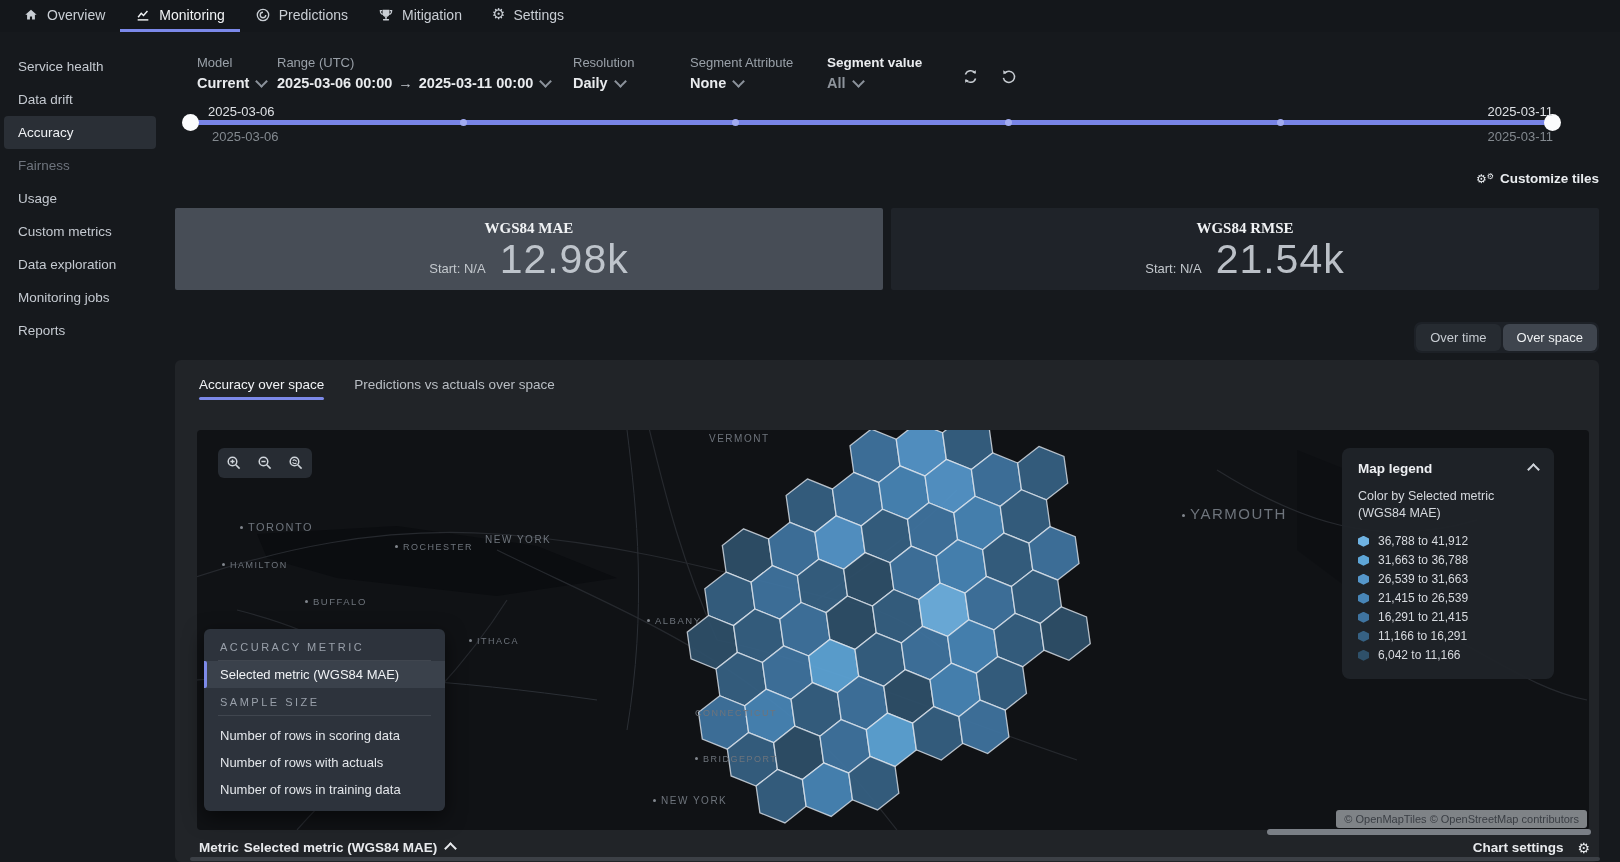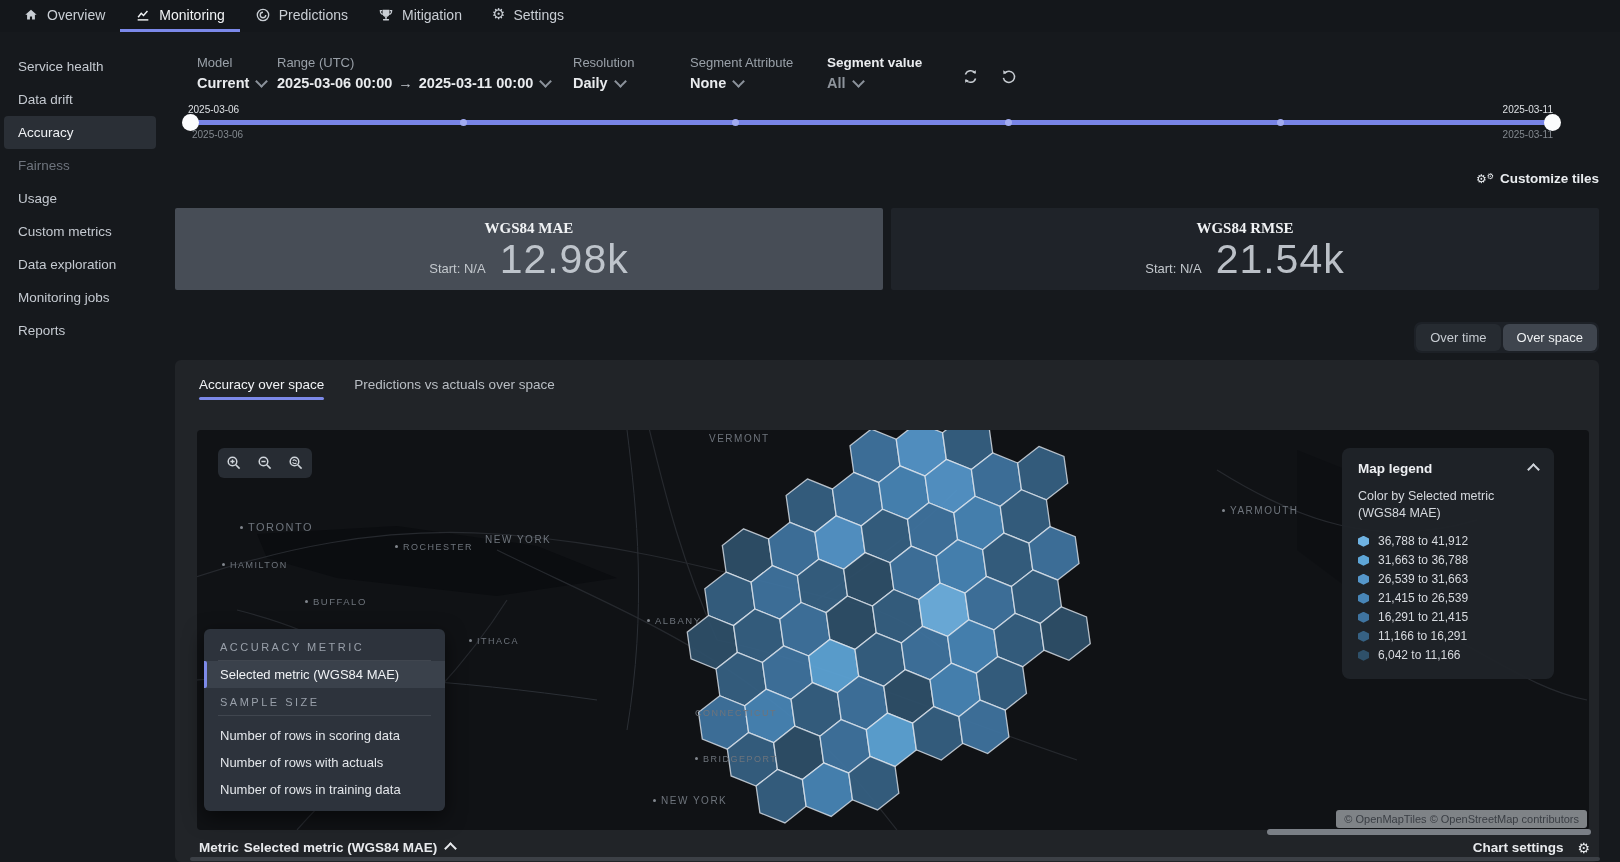--- a/index.html
+++ b/index.html
@@ -27,21 +27,21 @@
   .ctl .lab{font-size:13px;color:#99a0a8;margin-bottom:5px;white-space:nowrap;}
   .ctl .val{font-size:14.5px;font-weight:bold;color:#e9ebee;white-space:nowrap;display:flex;align-items:center;}
   .ctl .val.dim{color:#8d939b;}
   .chv{width:7px;height:7px;border-right:2px solid #8b929b;border-bottom:2px solid #8b929b;
        display:inline-block;transform:rotate(45deg);margin-left:8px;margin-bottom:3px;}
   .chv.up{transform:rotate(-135deg);margin-bottom:-2px;}
   .arrow{color:#c0c5cb;padding:0 6px;font-weight:normal;}
   .icon-btn{position:absolute;top:68px;color:#c6cbd1;cursor:pointer;}
 
   
-  .tl-label{position:absolute;font-size:10px;white-space:nowrap;z-index:4;}
+  .tl-label{position:absolute;font-size:13px;white-space:nowrap;z-index:4;margin-left:20px;}
   .tl-label.white{color:#dde0e4;}
   .tl-label.gray{color:#83898f;}
   .tl-track{position:absolute;left:190px;top:120px;width:1363px;height:5px;background:#7884e6;
             border-radius:3px;z-index:3;}
   .tl-dot{position:absolute;top:-1px;width:7px;height:7px;border-radius:50%;background:#a2abf0;
           transform:translateX(-3px);}
   .tl-handle{position:absolute;top:-6px;width:17px;height:17px;border-radius:50%;background:#fbfcfd;cursor:grab;}
   .tl-handle.left{left:-8px;} .tl-handle.right{right:-8px;}
 
   
@@ -356,21 +356,21 @@
 
       <div id="maplabels">
           <span class="mlabel" style="left: 512px; top: 3px; font-size: 10px;">VERMONT</span>
           <span class="mlabel dot" style="left: 43px; top: 91px; font-size: 11px;">TORONTO</span>
           <span class="mlabel dot" style="left: 25px; top: 130px; font-size: 9px;">HAMILTON</span>
           <span class="mlabel dot" style="left: 198px; top: 112px; font-size: 9px;">ROCHESTER</span>
           <span class="mlabel" style="left: 288px; top: 104px; font-size: 10px;">NEW YORK</span>
           <span class="mlabel dot" style="left: 108px; top: 166px; font-size: 9.5px;">BUFFALO</span>
           <span class="mlabel dot" style="left: 272px; top: 206px; font-size: 9px;">ITHACA</span>
           <span class="mlabel dot" style="left: 450px; top: 185px; font-size: 9.5px;">ALBANY</span>
-          <span class="mlabel dot" style="left: 1025px; top: 75px; font-size: 10px;">YARMOUTH</span>
+          <span class="mlabel dot" style="left: 985px; top: 75px; font-size: 15px;">YARMOUTH</span>
           <span class="mlabel" style="left: 498px; top: 278px; font-size: 9px;">CONNECTICUT</span>
           <span class="mlabel dot" style="left: 498px; top: 324px; font-size: 9px;">BRIDGEPORT</span>
           <span class="mlabel dot" style="left: 456px; top: 365px; font-size: 10px;">NEW YORK</span>
         </div>
 
       <div class="map-tools">
         <svg width="16" height="16" viewBox="0 0 16 16">
             <circle cx="6.5" cy="6.5" r="4.3" stroke="#cfd4da" stroke-width="1.5" fill="none"></circle>
             <path d="M9.8 9.8 13.6 13.6" stroke="#cfd4da" stroke-width="1.6"></path>
             <path d="M4.4 6.5h4.2M6.5 4.4v4.2" stroke="#cfd4da" stroke-width="1.4"></path>

